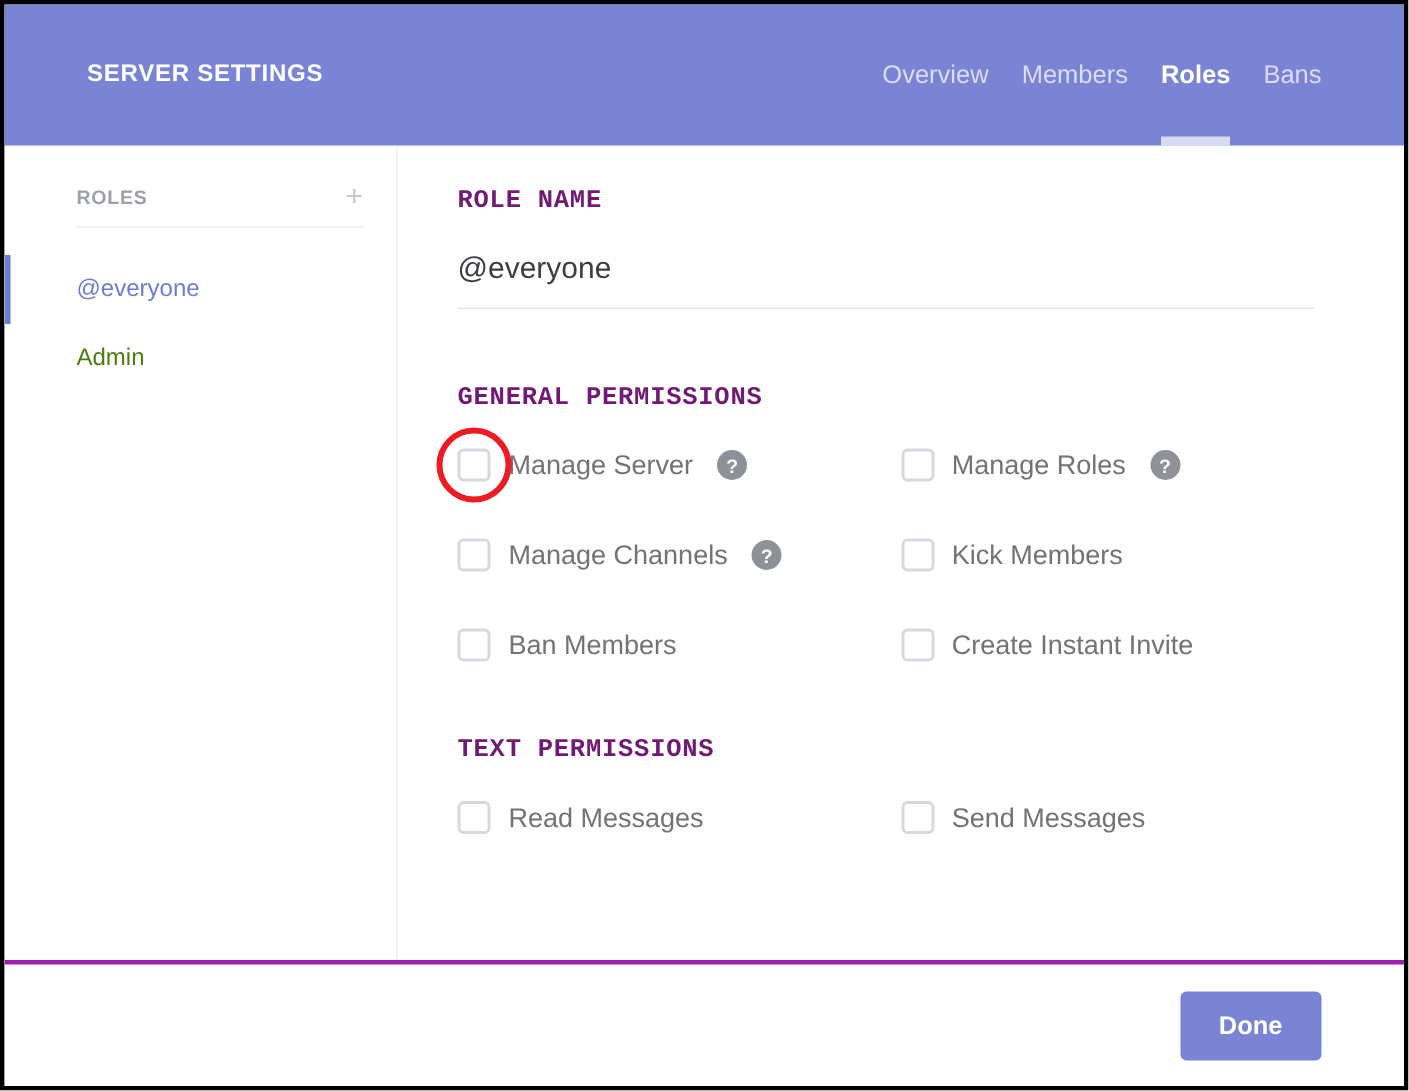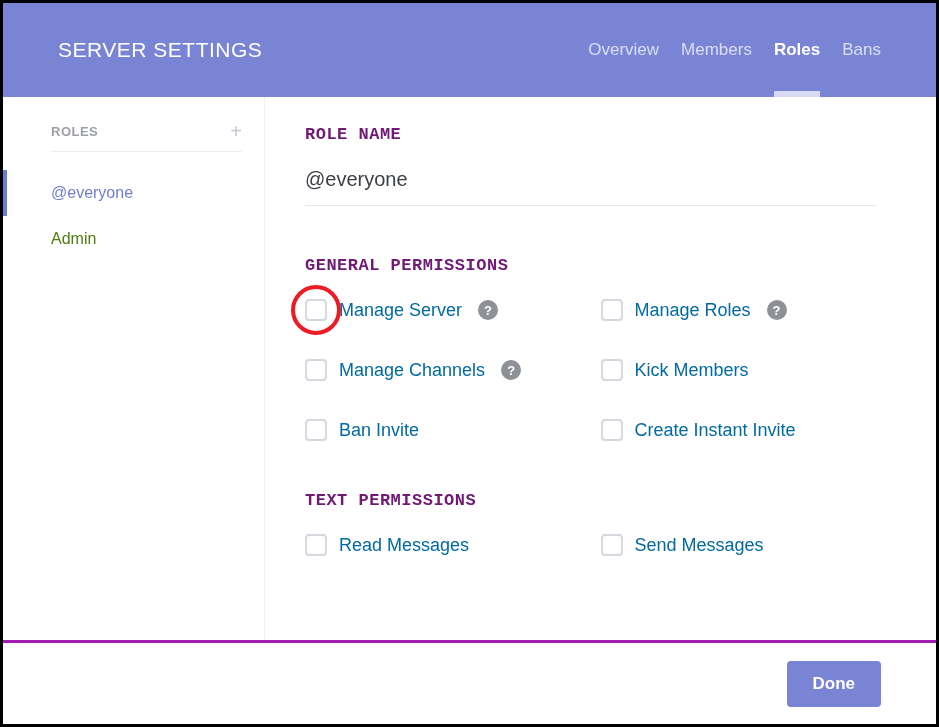--- a/index.html
+++ b/index.html
@@ -19,22 +19,22 @@
   background: #7984d4;
   height: 94px;
   display: flex;
   align-items: center;
   justify-content: space-between;
   padding: 0 55px 0 55px;
   position: relative;
 }
 .header-title {
   color: #fff;
-  font-size: 21px;
-  font-weight: 400;
+  font-size: 16px;
+  font-weight: 700;
   letter-spacing: 0.5px;
 }
 .nav-tabs {
   display: flex;
   gap: 22px;
   align-items: center;
   height: 100%;
 }
 .nav-tab {
   color: rgba(255,255,255,0.72);
@@ -157,21 +157,21 @@
   width: 22px;
   height: 22px;
   border: 2px solid #d6d9df;
   border-radius: 4px;
   cursor: pointer;
   background: #fff;
   flex-shrink: 0;
 }
 .perm-label {
   font-size: 18px;
-  color: #0369a1;
+  color: #737373;
 }
 .help-badge {
   width: 20px;
   height: 20px;
   border-radius: 50%;
   background: #8e9197;
   color: #fff;
   font-size: 13px;
   font-weight: 700;
   display: inline-flex;
@@ -269,21 +269,21 @@
             <span class="help-badge">?</span>
           </div>
 
           <div class="perm-item">
             <div class="perm-checkbox"></div>
             <span class="perm-label">Kick Members</span>
           </div>
 
           <div class="perm-item">
             <div class="perm-checkbox"></div>
-            <span class="perm-label">Ban Invite</span>
+            <span class="perm-label">Ban Members</span>
           </div>
 
           <div class="perm-item">
             <div class="perm-checkbox"></div>
             <span class="perm-label">Create Instant Invite</span>
           </div>
 
         </div>
       </div>
 

